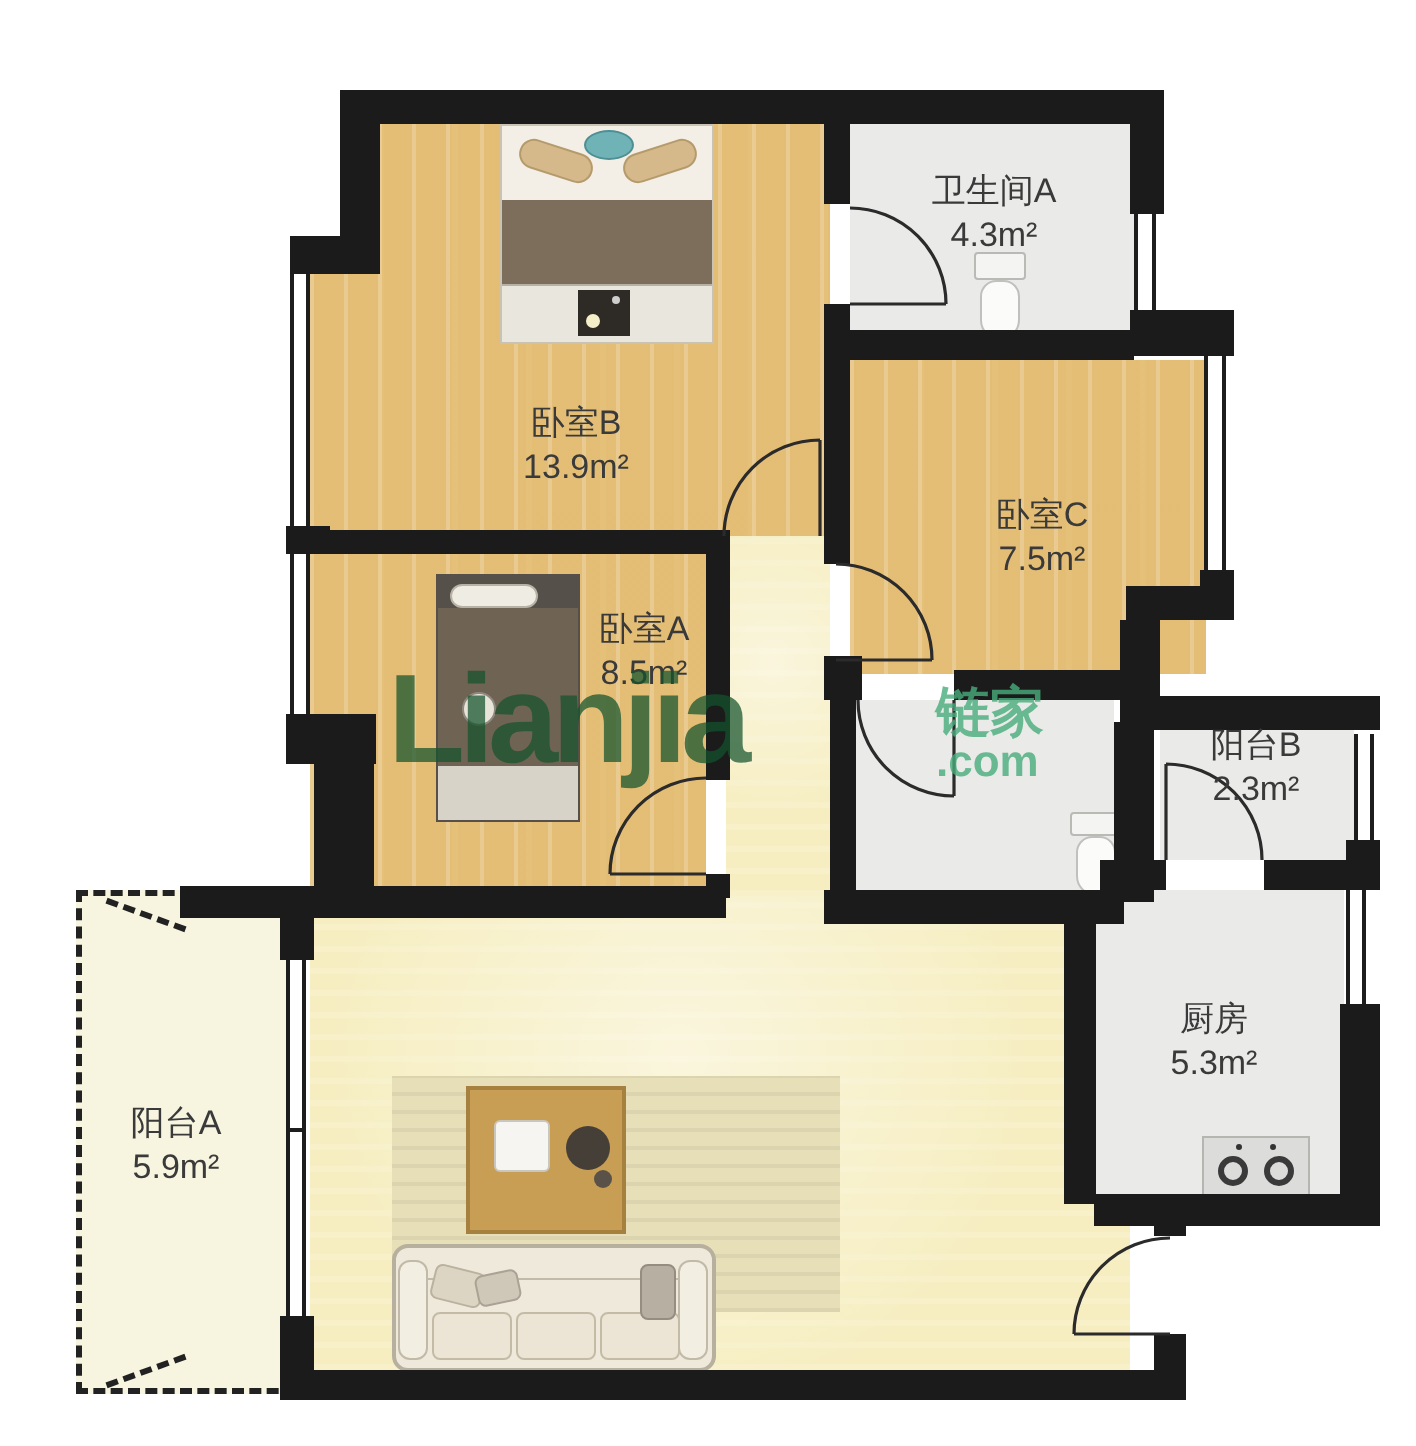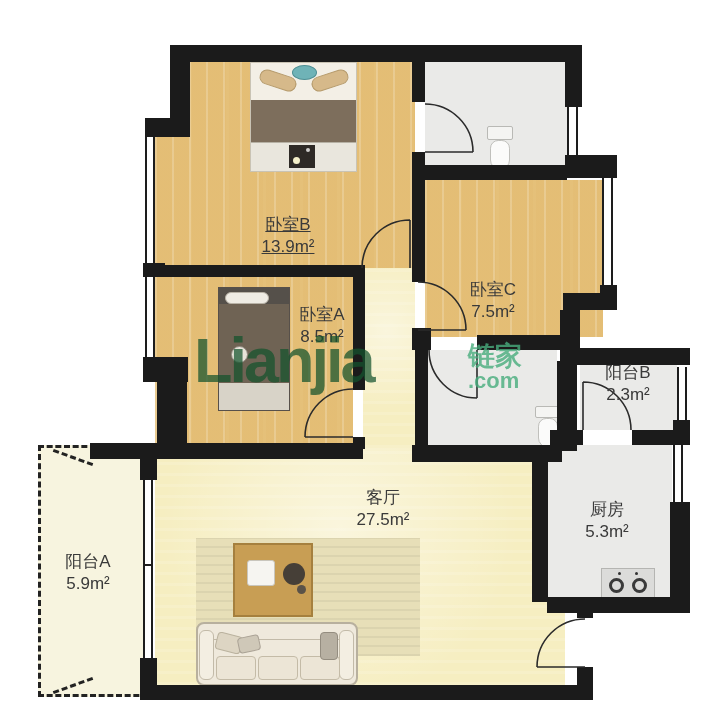--- a/index.html
+++ b/index.html
@@ -153,39 +153,39 @@
       <path d="M410 268 L410 220 M362 268 A48 48 0 0 1 410 220"></path>
       <path d="M425 152 L473 152 M425 104 A48 48 0 0 1 473 152"></path>
       <path d="M418 330 L466 330 M418 282 A48 48 0 0 1 466 330"></path>
       <path d="M353 437 L305 437 M305 437 A48 48 0 0 1 353 389"></path>
       <path d="M477 350 L477 398 M429 350 A48 48 0 0 0 477 398"></path>
       <path d="M583 430 L583 382 M583 382 A48 48 0 0 1 631 430"></path>
       <path d="M585 667 L537 667 M537 667 A48 48 0 0 1 585 619"></path>
     </g>
   </svg>
 
-  <div class="room-label" style="left:288px;top:214px;text-decoration:underline;">
+  <div class="room-label" style="left:288px;top:201px;">
     <span>卧室B</span>
     <span>13.9m²</span>
   </div>
-  <div class="room-label" style="left:493px;top:247px;margin-top:32px;">
+  <div class="room-label" style="left:497px;top:85px;">
+    <span>卫生间A</span>
+    <span>4.3m²</span>
+  </div>
+  <div class="room-label" style="left:521px;top:247px;">
     <span>卧室C</span>
     <span>7.5m²</span>
   </div>
   <div class="room-label" style="left:322px;top:304px;">
     <span>卧室A</span>
     <span>8.5m²</span>
   </div>
   <div class="room-label" style="left:628px;top:362px;">
     <span>阳台B</span>
     <span>2.3m²</span>
-  </div>
-  <div class="room-label" style="left:383px;top:487px;">
-    <span>客厅</span>
-    <span>27.5m²</span>
   </div>
   <div class="room-label" style="left:607px;top:499px;">
     <span>厨房</span>
     <span>5.3m²</span>
   </div>
   <div class="room-label" style="left:88px;top:551px;">
     <span>阳台A</span>
     <span>5.9m²</span>
   </div>
 

